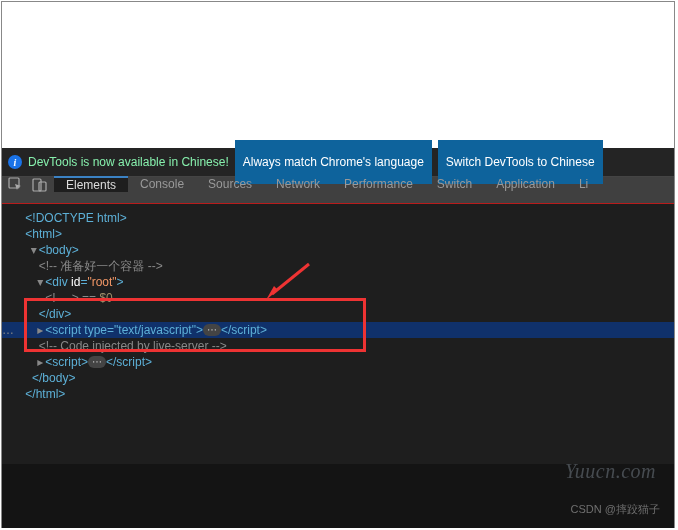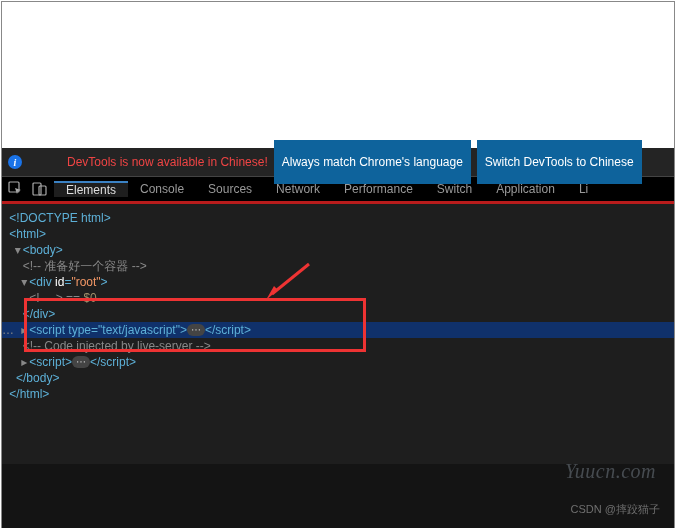--- a/index.html
+++ b/index.html
@@ -1,31 +1,31 @@
 <!DOCTYPE html>
 <html><head>
   <meta charset="utf-8">
   <style>
     * { margin: 0; padding: 0; box-sizing: border-box; font-family: "Segoe UI", Arial, sans-serif; }
     body { width: 678px; height: 530px; background: #fff; position: relative; overflow: hidden; }
     .wrap { border: 1px solid #888; width: 674px; height: 527px; margin: 1px; position: relative; background: #fff; }
     .white-area { height: 146px; background: #fff; }
     .info-bar { height: 28px; background: #242424; display: flex; align-items: center; padding: 0 6px; font-size: 12px; gap: 6px; }
     .info-icon { width: 14px; height: 14px; border-radius: 50%; background: #1a73e8; color: #fff; display: flex; align-items: center; justify-content: center; font-size: 10px; font-weight: bold; font-style: italic; font-family: Georgia, serif; }
-    .info-text { color: #ef4444; margin-left: 39px; }
+    .info-text { color: #86efac; }
     .btn-blue { background: #0e639c; color: #fff; padding: 15px 8px; border: none; font-size: 12px; cursor: pointer; }
     .btn-gray { color: #888; font-size: 12px; padding: 3px 4px; cursor: pointer; }
-    .tab-bar { height: 28px; background: #000000; display: flex; align-items: center; border-top: 1px solid #444; border-bottom: 3px solid #b91c1c; }
+    .tab-bar { height: 28px; background: #404040; display: flex; align-items: flex-start; border-top: 1px solid #444; border-bottom: 1px solid #b91c1c; }
     .tool-icons { display: flex; align-items: center; padding: 0 6px; gap: 8px; }
     .tool-icon { width: 16px; height: 16px; display: flex; align-items: center; justify-content: center; }
     .tool-icon svg { stroke: #aaa; fill: none; stroke-width: 1.2; }
     .tab { padding: 0 12px; display: flex; align-items: center; font-size: 12px; color: #999; cursor: pointer; }
     .tab.active { background: #1e1e1e; color: #ddd; border-top: 2px solid #3b82c4; margin-top: -1px; }
     .code-area { background: #1e1e1e; height: 260px; padding: 6px 4px; font-family: Consolas, monospace; font-size: 12px; line-height: 16px; position: relative; }
-    .line { white-space: pre; color: #888; position: relative; }
+    .line { white-space: pre; color: #888; position: relative; margin-left: 16px; }
     .tag { color: #5db0d7; }
     .attr-name { color: #ffffff; }
     .attr-val { color: #f29766; }
     .comment { color: #888; }
     .var0 { color: #9f8e6a; }
     .arrow { color: #888; display: inline-block; width: 10px; text-align: center; }
     .ellipsis-badge { display: inline-block; background: #444; color: #ccc; border-radius: 8px; padding: 0 4px; font-size: 10px; line-height: 12px; vertical-align: 1px; }
     .highlight-line { background: #10316b; position: absolute; left: 0; right: 0; height: 16px; z-index: 0; }
     .line-content { position: relative; z-index: 2; }
     .red-box { position: absolute; border: 3px solid #e33; z-index: 3; pointer-events: none; }

